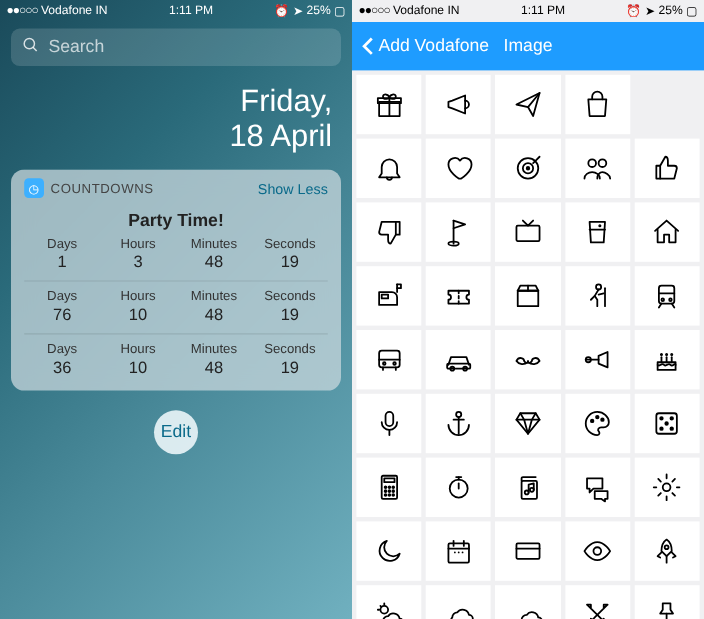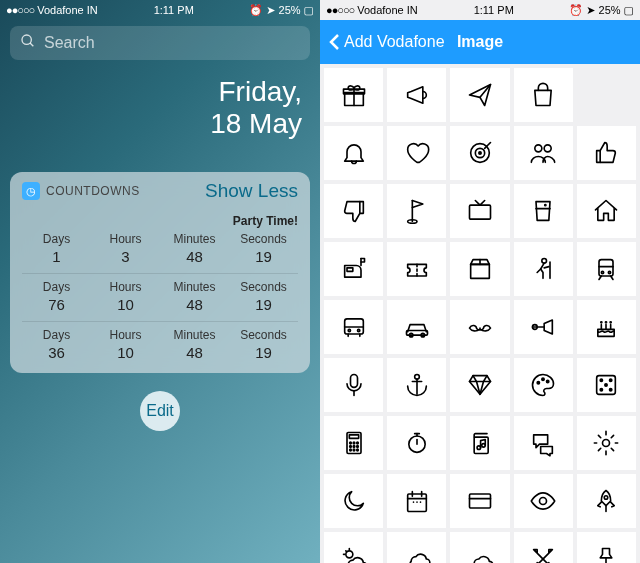--- a/index.html
+++ b/index.html
@@ -8,40 +8,40 @@
 .screen.left{background:linear-gradient(135deg,#1a4a5a 0%,#2a6a7a 30%,#4a8a9a 60%,#70b0bf 100%)}
 .screen.right{background:#f0f0f2}
 .status{height:20px;display:flex;align-items:center;justify-content:space-between;padding:0 6px;font-size:11px}
 .status.dark{color:#fff}
 .status.light{color:#000}
 .status .l,.status .r{display:flex;align-items:center;gap:3px}
 .status .dots{letter-spacing:-1px}
 .search-bar{margin:6px 10px;height:34px;background:rgba(255,255,255,.15);border-radius:8px;display:flex;align-items:center;padding:16px 10px;gap:8px}
 .search-bar input{background:none;border:none;outline:none;color:#fff;font-size:16px;flex:1}
 .search-bar input::placeholder{color:rgba(255,255,255,.7)}
-.date{text-align:right;padding:10px 18px 32px;color:#fff}
+.date{text-align:right;padding:10px 18px 14px;color:#fff}
 .date .day{font-size:28px;font-weight:300}
 .date .dm{font-size:28px;font-weight:300}
 .widget{margin:0 10px;background:rgba(200,215,220,.75);backdrop-filter:blur(10px);border-radius:12px;padding:8px 12px 4px;color:#3a3a3a}
 .whead{display:flex;align-items:center;justify-content:space-between;margin-bottom:6px}
 .whead .t{display:flex;align-items:center;gap:6px;font-size:12px;letter-spacing:.5px;color:#444}
 .appicon{width:18px;height:18px;background:#3db0ff;border-radius:4px;display:inline-flex;align-items:center;justify-content:center;color:#fff;font-size:11px}
-.showless{color:#0a6a8a;font-size:19px}
+.showless{color:#0a6a8a;font-size:13px}
 .cd{border-top:1px solid rgba(0,0,0,.1);padding:6px 0 8px}
 .cd:first-of-type{border-top:none}
-.cd h4{text-align:right;font-size:12px;font-weight:600;margin-bottom:4px;color:#222}
+.cd h4{text-align:center;font-size:16px;font-weight:600;margin-bottom:4px;color:#222}
 .row{display:flex;justify-content:center;text-align:center}
 .col{flex:1}
 .col .lab{font-size:12px;color:#333}
 .col .val{font-size:15px;color:#222;margin-top:2px}
 .editwrap{display:flex;justify-content:center;margin-top:18px}
 .edit{width:40px;height:40px;border-radius:50%;background:rgba(235,245,248,.9);display:flex;align-items:center;justify-content:center;font-size:16px;color:#0a6a8a}
 .nav{height:44px;background:#1e9cff;display:flex;align-items:center;padding:0 8px;color:#fff;font-size:16px}
 .back{display:flex;align-items:center;gap:2px}
-.nav .title{position:absolute;left:50%;transform:translateX(-50%);font-weight:700}
+.nav .title{position:absolute;left:50%;transform:translateX(-50%);font-weight:400}
 .grid{display:grid;grid-template-columns:repeat(5,1fr);gap:4px;padding:4px}
 .cell{background:#fff;height:54px;display:flex;align-items:center;justify-content:center;color:#000}
 .cell svg{width:28px;height:28px;stroke:#000;stroke-width:1.4;fill:none;stroke-linecap:round;stroke-linejoin:round}
 </style>
 </head>
 <body>
 
 <div class="screen left">
   <div class="status dark">
     <div class="l">
@@ -60,21 +60,21 @@
   <div class="search-bar">
     <span><svg width="16" height="16" viewBox="0 0 24 24" fill="none" stroke="rgba(255,255,255,.8)" stroke-width="2">
           <circle cx="10" cy="10" r="7"></circle>
           <line x1="20" y1="20" x2="15" y2="15"></line>
         </svg></span>
     <input placeholder="Search" style="">
   </div>
 
   <div class="date">
     <div class="day">Friday,</div>
-    <div class="dm">18 May</div>
+    <div class="dm">18 April</div>
   </div>
 
   <div class="widget">
     <div class="whead">
       <div class="t">
           <span class="appicon">◷</span>
           <span>COUNTDOWNS</span>
         </div>
       <span class="showless">Show Less</span>
     </div>

